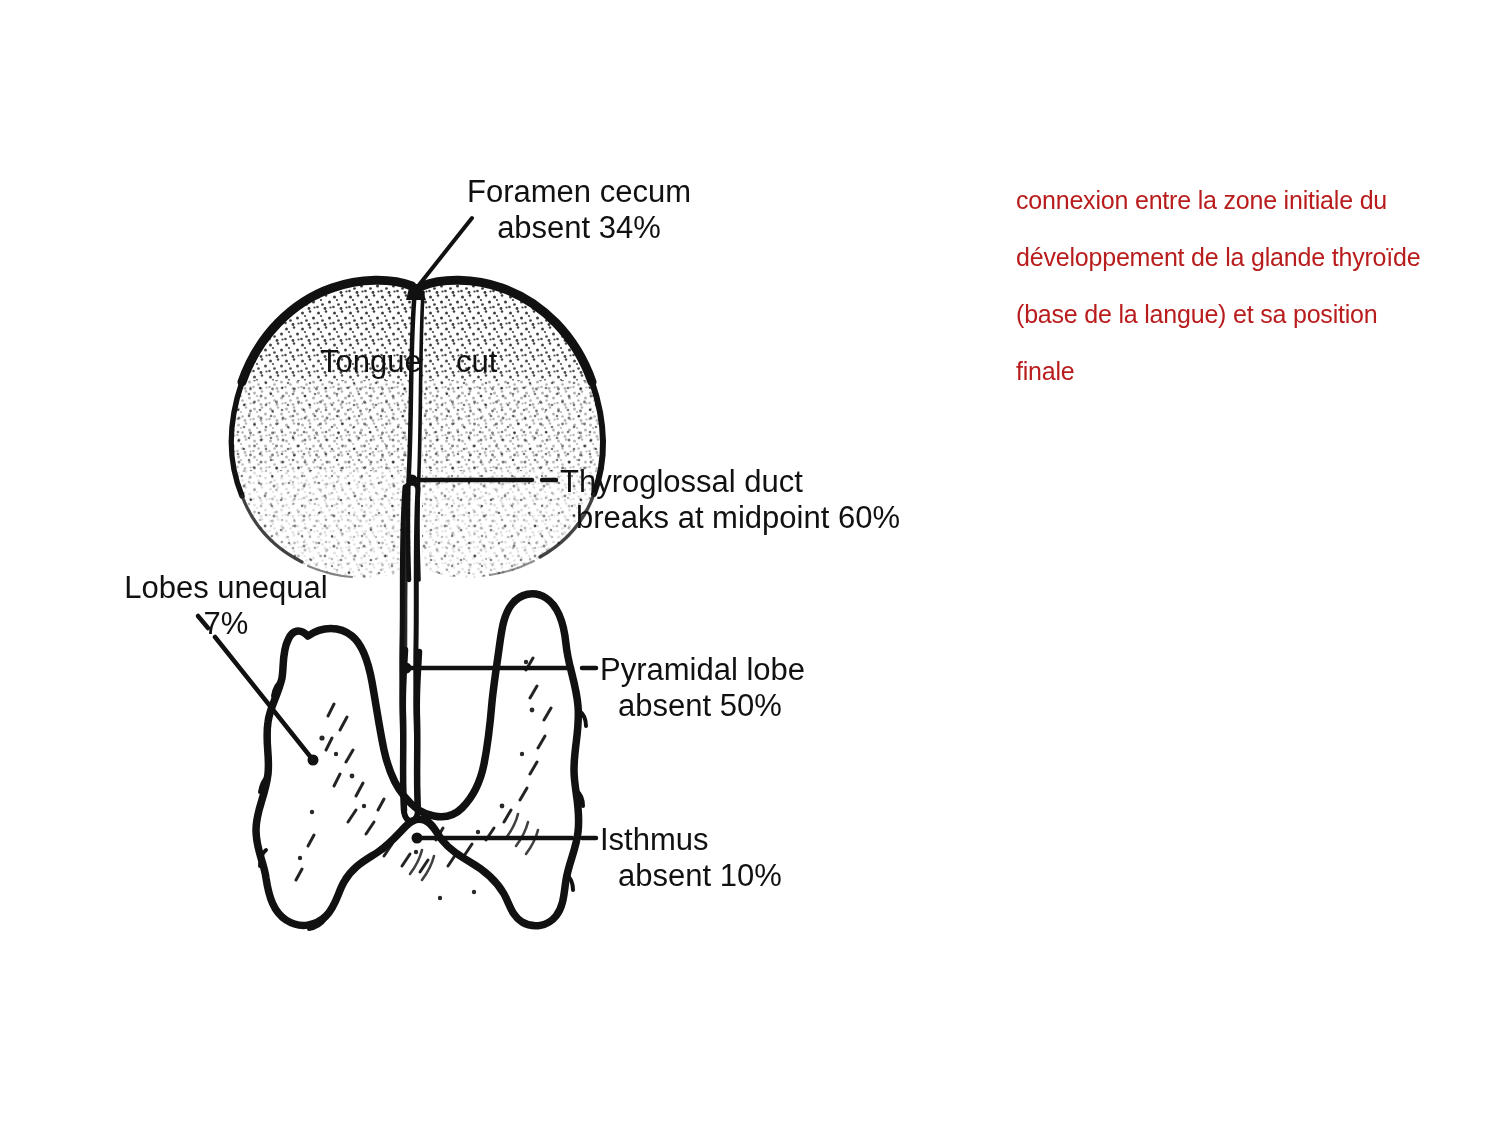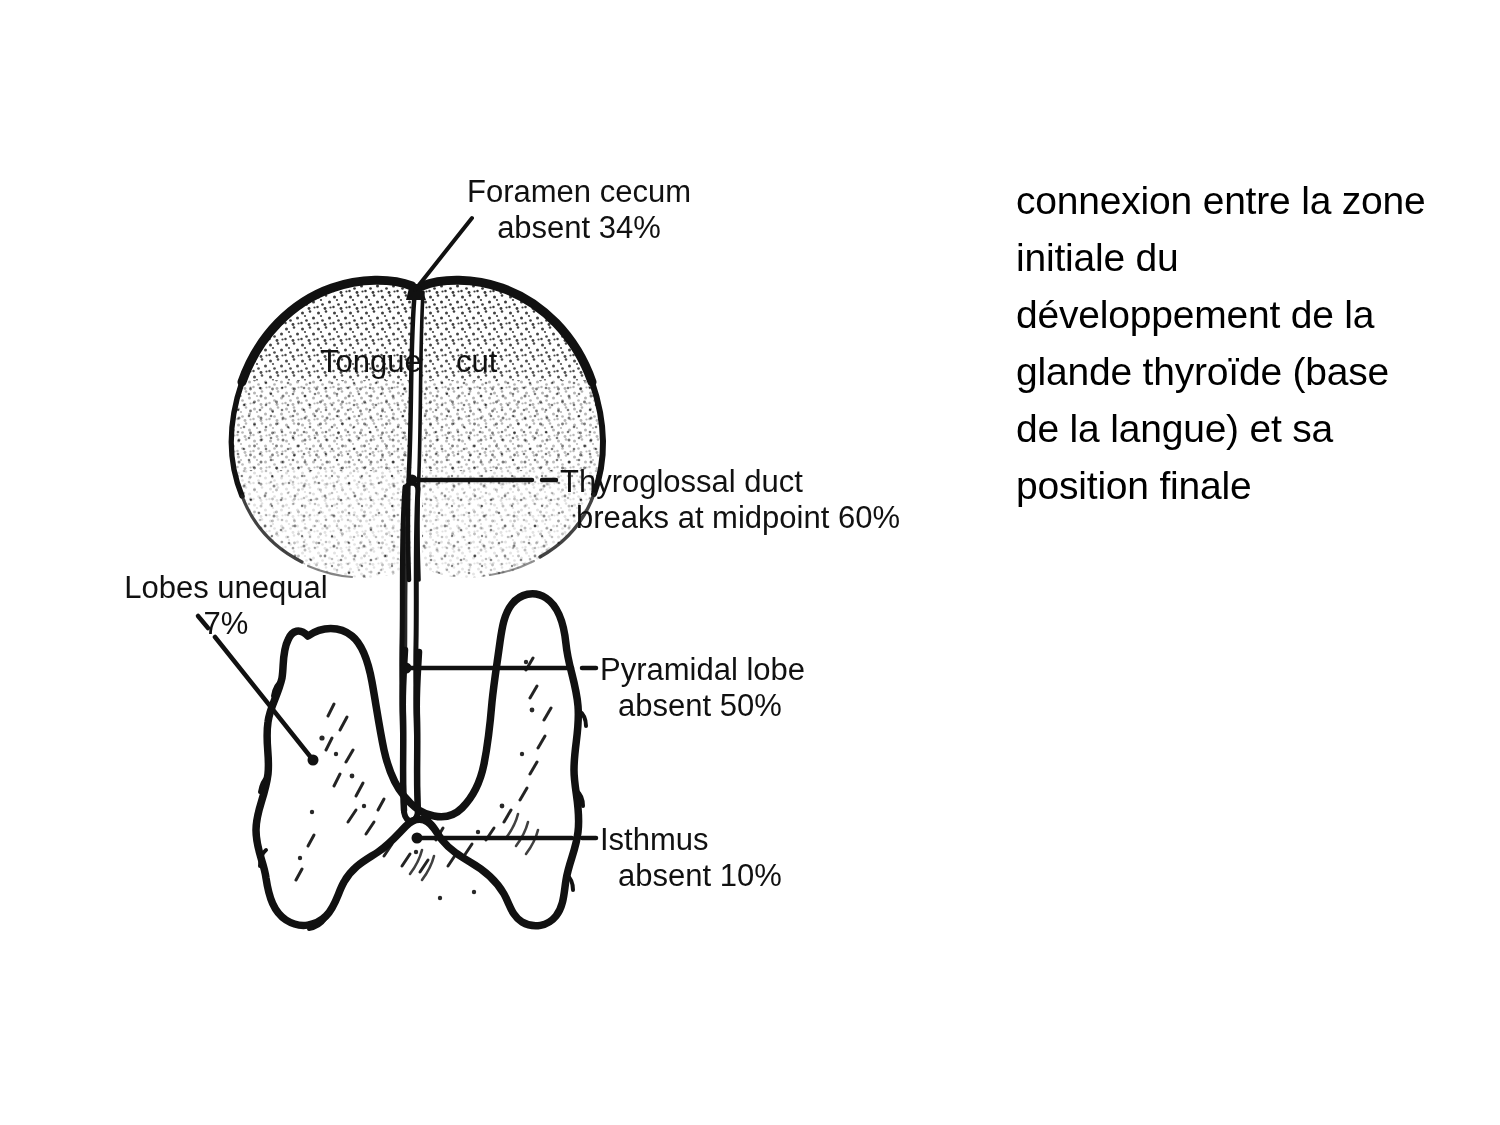--- a/index.html
+++ b/index.html
@@ -39,24 +39,24 @@
   }
 
   
   #commentary {
     position: absolute;
     left: 1016px;
     top: 172px;
     width: 420px;
   }
   .para {
-    font-size: 39px;
+    font-size: 25px;
     line-height: 57px;
     letter-spacing: -0.2px;
-    color: #000000;
+    color: #b91c1c;
     white-space: pre-line;
     font-weight: 400;
   }
   .para.second {
     margin-top: 57px;
   }
 
   
   text { font-family: "Liberation Sans", sans-serif; }
 </style>

